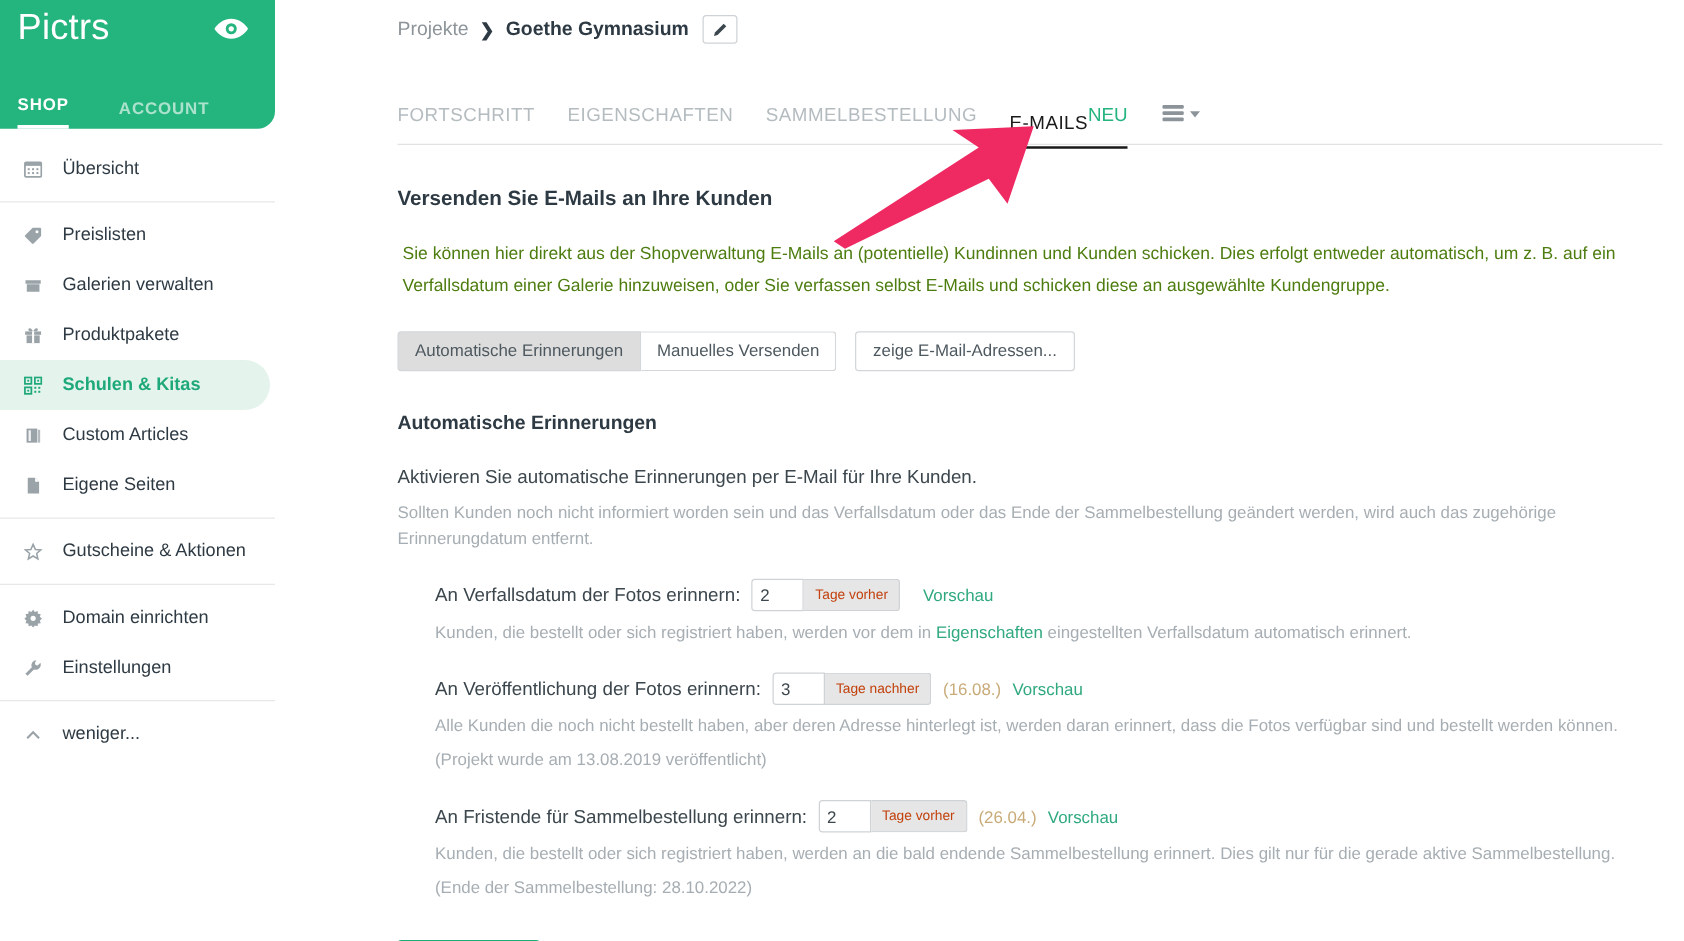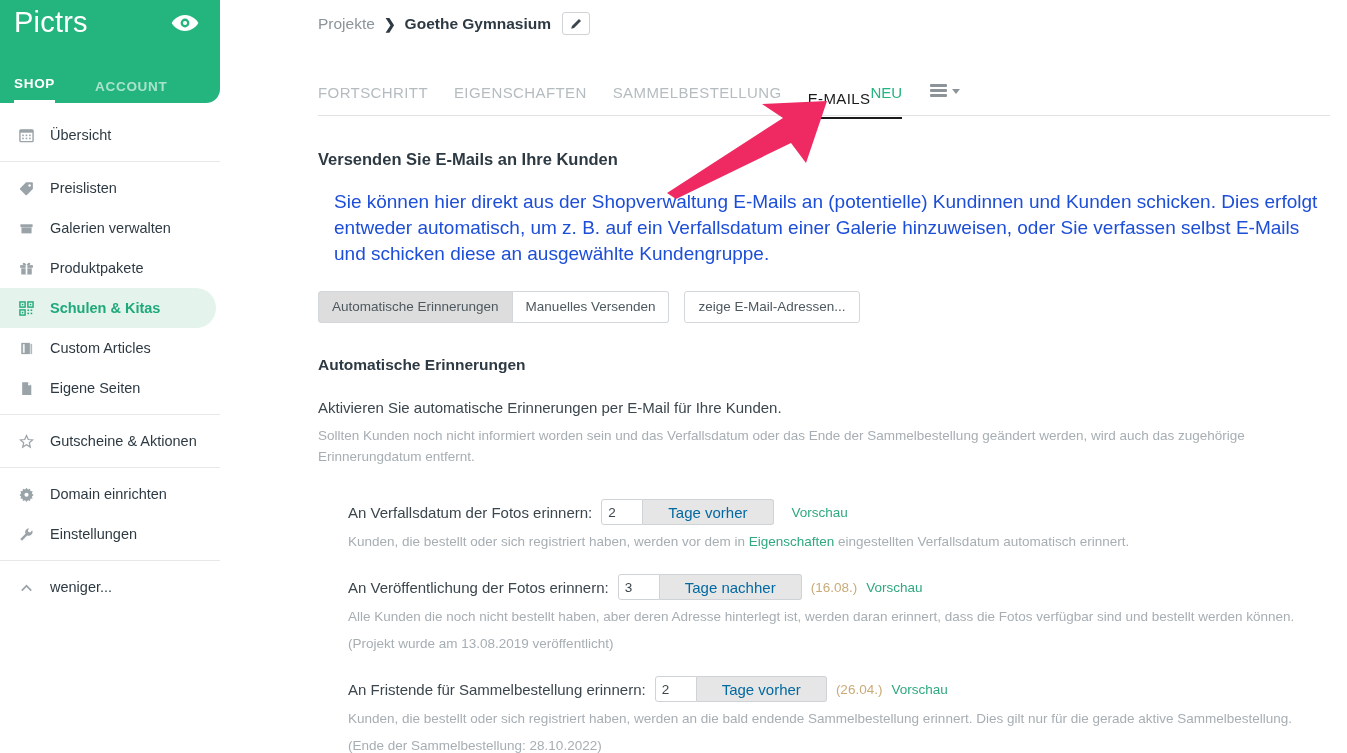--- a/index.html
+++ b/index.html
@@ -107,52 +107,52 @@
     width: 0; height: 0;
     border-left: 4.5px solid transparent; border-right: 4.5px solid transparent;
     border-top: 5px solid #8c9499;
   }
 
   .content { position: absolute; left: 98px; top: 150px; right: 10px; }
   h3.sec-title {
     margin: 0 0 20px 0; font-size: 16.5px; color: #2e3a43; font-weight: bold;
   }
   p.lead {
-    margin: 16px; font-size: 19px; line-height: 26px; color: #1d4ed8;
+    margin: 4px; font-size: 14px; line-height: 26px; color: #4d7c0f;
     max-width: 1030px;
   }
 
   .btn-group { margin-top: 24px; display: flex; }
   .bg-btn {
     font-size: 13.5px; color: #4d585f; background: #fff;
     border: 1px solid #d3d7da; padding: 7px 13px 8px 13px;
     cursor: pointer; margin-right: 0;
   }
   .bg-btn.first { border-top-left-radius: 3px; border-bottom-left-radius: 3px; background: #dddddd; }
   .bg-btn.second { border-left: none; border-top-right-radius: 3px; border-bottom-right-radius: 3px; }
   .bg-btn.standalone { margin-left: 15px; border-radius: 3px; }
 
   h4.sub-title { margin: 33px 0 22px 0; font-size: 15.5px; color: #2e3a43; font-weight: bold; }
   p.body-strong { margin: 0; font-size: 15px; color: #3b464d; line-height: 24px; }
   p.body-muted { margin: 5px 0 0 0; font-size: 13.5px; color: #a7aeb3; line-height: 21px; max-width: 1000px; }
 
-  .rem-list { margin-top: 32px; padding-left: 30px; }
+  .rem-list { margin-top: 22px; padding-left: 30px; }
   .rem-row { margin-bottom: 22px; }
   .rem-line { display: flex; align-items: center; }
   .rem-label { font-size: 15px; color: #3b464d; margin-right: 9px; }
   .igroup { display: flex; align-items: stretch; }
   .igroup input {
     width: 42px; height: 26px; border: 1px solid #cfd3d6; background: #fff;
     font-size: 13.5px; color: #3b464d; padding: 0 6px;
     border-top-left-radius: 3px; border-bottom-left-radius: 3px;
     font-family: "Liberation Sans", sans-serif; outline: none;
   }
   .igroup .addon {
     height: 26px; display: inline-flex; align-items: center;
-    padding: 0 25px; font-size: 15px; color: #0369a1;
+    padding: 0 9px; font-size: 11px; color: #c2410c;
     background: #e6e6e6; border: 1px solid #cfd3d6; border-left: none;
     border-top-right-radius: 3px; border-bottom-right-radius: 3px;
     white-space: nowrap;
   }
   .date-hint { margin-left: 9px; font-size: 13.5px; color: #c9ab79; }
   .preview-link { margin-left: 9px; font-size: 13.5px; color: #2fa97d; cursor: pointer; }
   .rem-desc { margin: 6px 0 0 0; font-size: 13.5px; color: #a7aeb3; line-height: 21px; }
   .rem-desc .grn { color: #2fa97d; }
 
   .save-btn {

